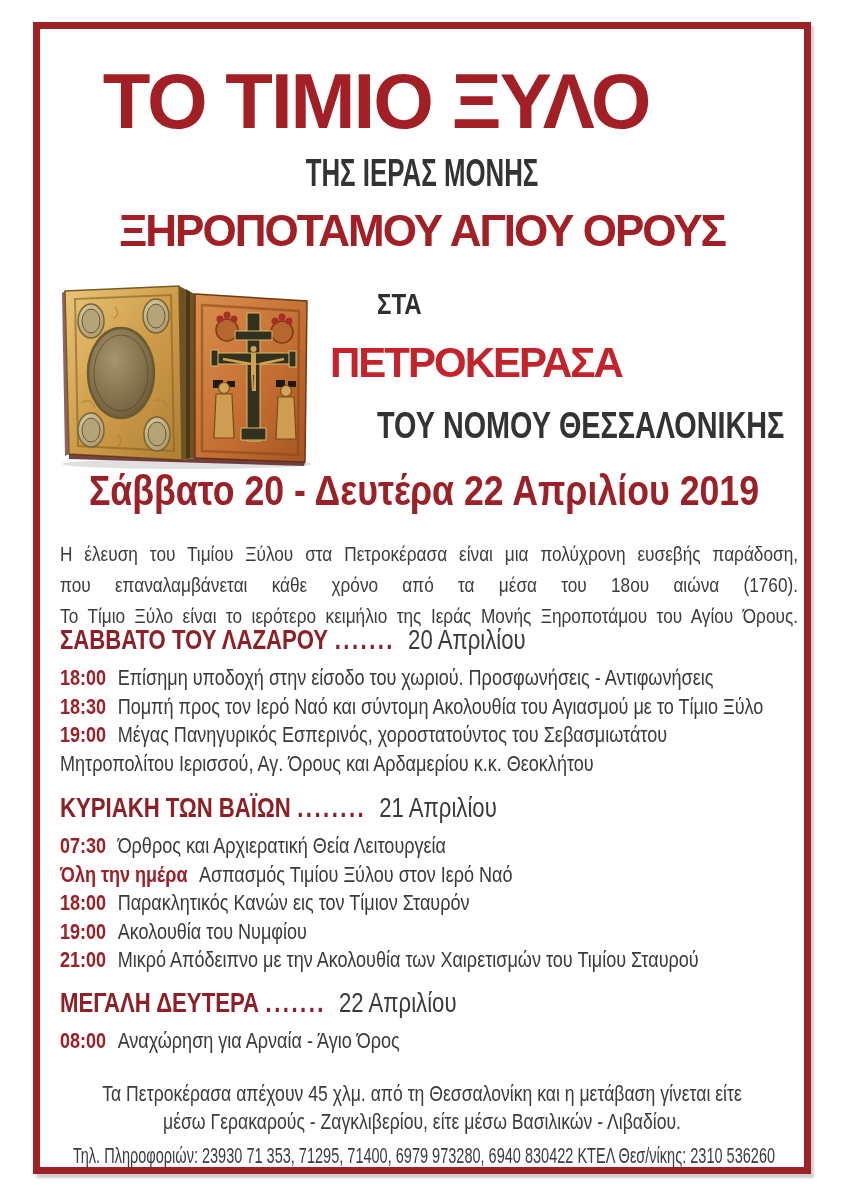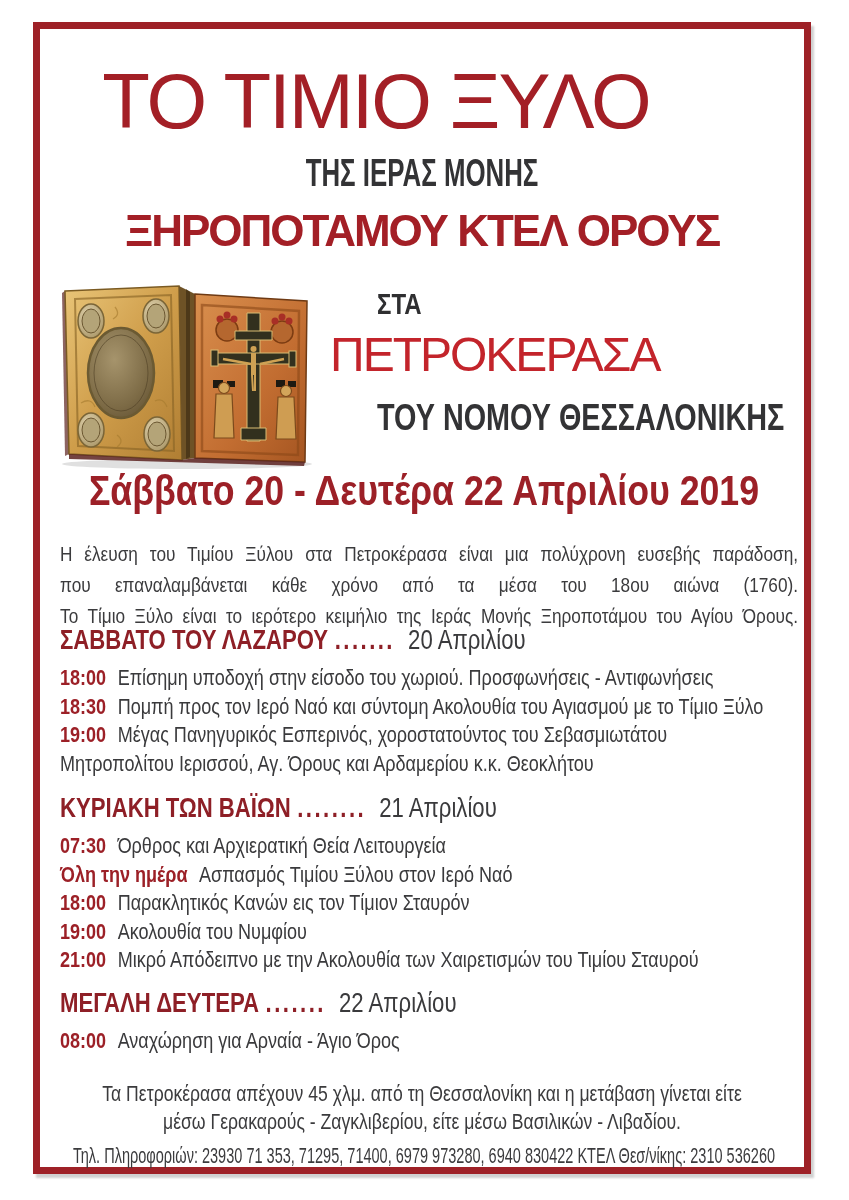--- a/index.html
+++ b/index.html
@@ -10,40 +10,40 @@
   .abs{position:absolute;}
   
   .frame{
     left:33px;top:22px;width:764px;height:1138px;
     border:7px solid #9e2127;
     box-shadow:3px 4px 2px rgba(120,120,120,.35);
   }
   
   .title{
     left:40px;top:60px;width:672px;text-align:center;
-    font-size:78px;font-weight:400;color:#a31f26;letter-spacing:-2px;line-height:82px;white-space:nowrap;
+    font-size:78px;font-weight:700;color:#a31f26;letter-spacing:-2px;line-height:82px;white-space:nowrap;
   }
   .subtitle{
     left:40px;top:152px;width:764px;text-align:center;
     font-size:38px;font-weight:600;color:#333335;line-height:42px;white-space:nowrap;
     transform:scaleX(.68);transform-origin:center top;
   }
   .monastery{
     left:40px;top:206px;width:764px;text-align:center;
     font-size:44px;font-weight:700;color:#a31f26;letter-spacing:-2px;line-height:50px;white-space:nowrap;
   }
   
   .relic{left:55px;top:283px;width:263px;height:186px;}
   .hero-text{left:330px;top:286px;width:470px;text-align:left;}
   .loc-pre{
     font-size:30px;font-weight:600;color:#2f2f31;line-height:36px;white-space:nowrap;
     transform:scaleX(.8);transform-origin:center top;
   }
   .loc-name{
-    font-size:48px;font-weight:400;color:#c3242b;letter-spacing:-2px;line-height:66px;white-space:nowrap;
+    margin-top:8px;font-size:42px;font-weight:700;color:#c3242b;letter-spacing:-2px;line-height:66px;white-space:nowrap;
   }
   .loc-region{
     margin-top:10px;font-size:36px;font-weight:600;color:#333335;line-height:40px;white-space:nowrap;
     transform:scaleX(.8);transform-origin:center top;
   }
   
   .date-range{
     left:-18px;top:467px;width:884px;text-align:center;
     font-size:42px;font-weight:700;color:#9c2027;line-height:48px;white-space:nowrap;
     transform:scaleX(.85);transform-origin:center top;
@@ -82,21 +82,21 @@
 </style>
 </head>
 <body>
 
 <div>
 
   <div class="abs frame"></div>
 
   <div class="abs title">ΤΟ ΤΙΜΙΟ ΞΥΛΟ</div>
   <div class="abs subtitle">ΤΗΣ ΙΕΡΑΣ ΜΟΝΗΣ</div>
-  <div class="abs monastery">ΞΗΡΟΠΟΤΑΜΟΥ ΚΤΕΛ ΟΡΟΥΣ</div>
+  <div class="abs monastery">ΞΗΡΟΠΟΤΑΜΟΥ ΑΓΙΟΥ ΟΡΟΥΣ</div>
 
   <svg class="abs relic" viewBox="0 0 263 186" aria-hidden="true">
     <defs>
       <linearGradient id="gLeft" x1="0" y1="0" x2="1" y2="1">
         <stop offset="0" stop-color="#e9c578"></stop>
           <stop offset=".5" stop-color="#cf9d4a"></stop>
           <stop offset="1" stop-color="#b07e33"></stop>
       </linearGradient>
       <linearGradient id="gRight" x1="0" y1="0" x2="1" y2="1">
         <stop offset="0" stop-color="#d98f4e"></stop>

